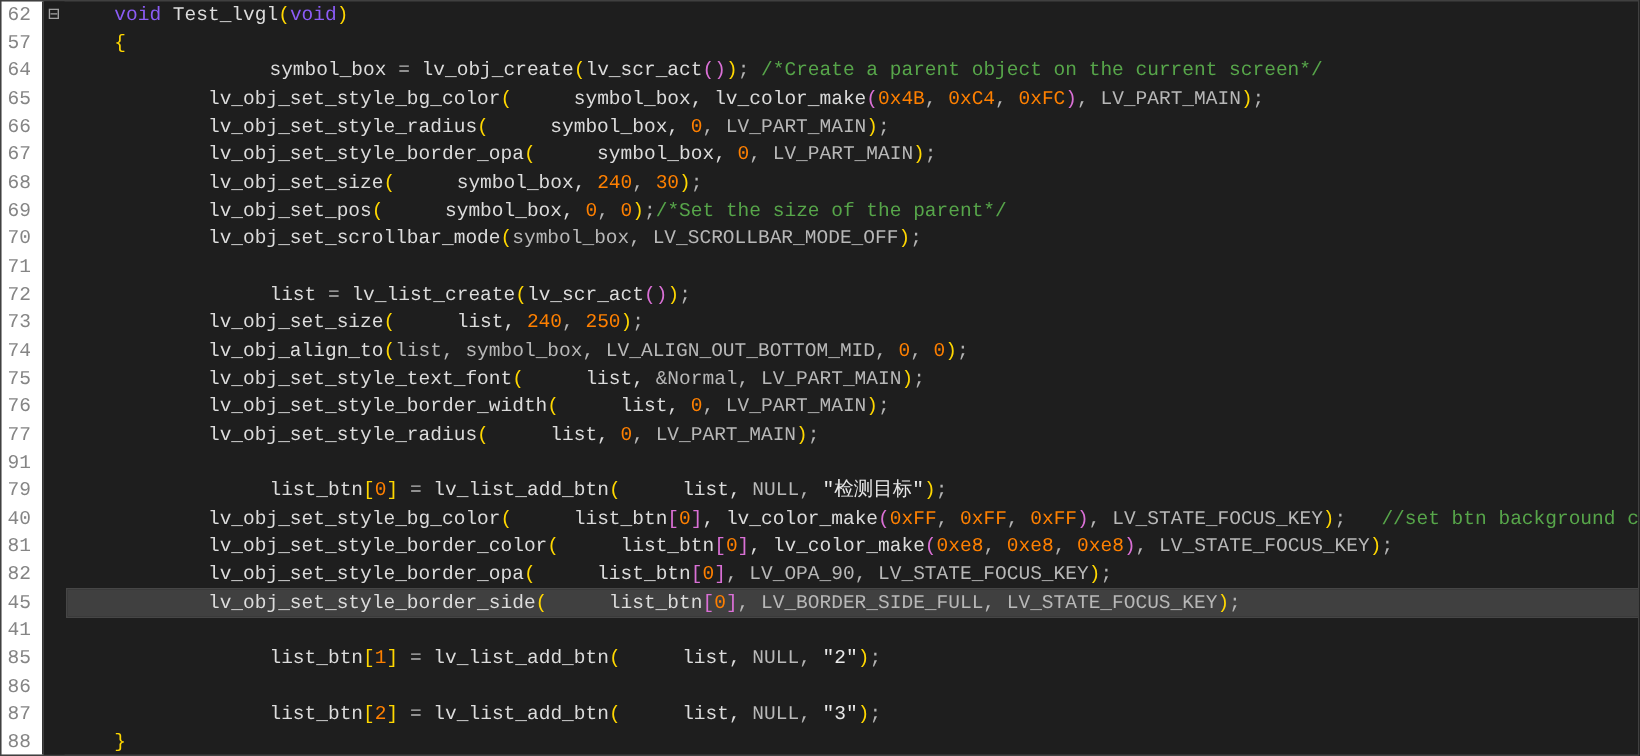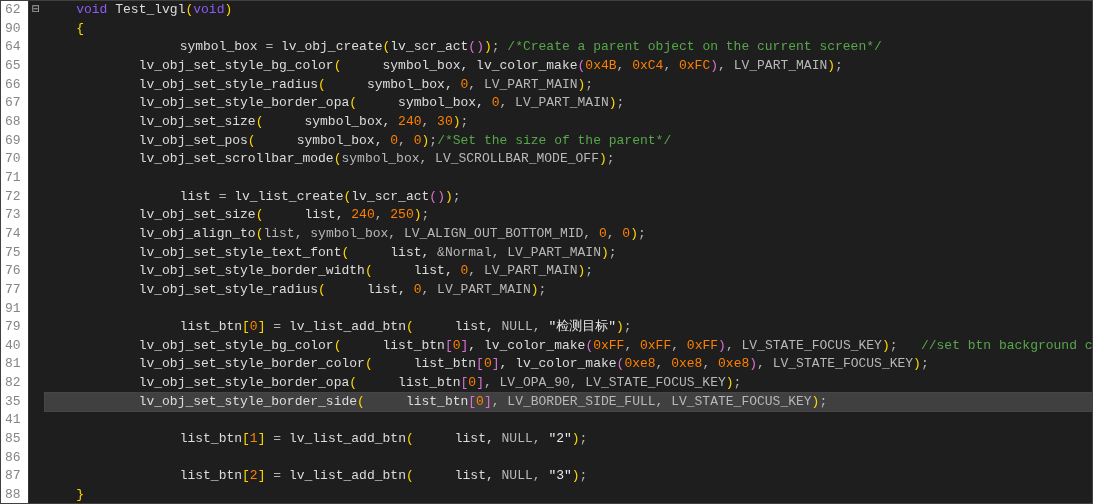--- a/index.html
+++ b/index.html
@@ -57,41 +57,41 @@
 .op   { color: #b4b4b4; }
 .p    { color: #ffd700; } 
 .p2   { color: #da70d6; } 
 </style>
 </head>
 <body>
 
 <div class="editor">
   <div class="gutter">
       <div class="line-gutter">62</div>
-      <div class="line-gutter">90</div>
+      <div class="line-gutter">57</div>
       <div class="line-gutter">64</div>
       <div class="line-gutter">65</div>
       <div class="line-gutter">66</div>
       <div class="line-gutter">67</div>
       <div class="line-gutter">68</div>
       <div class="line-gutter">69</div>
       <div class="line-gutter">70</div>
       <div class="line-gutter">71</div>
       <div class="line-gutter">72</div>
       <div class="line-gutter">73</div>
       <div class="line-gutter">74</div>
       <div class="line-gutter">75</div>
       <div class="line-gutter">76</div>
       <div class="line-gutter">77</div>
       <div class="line-gutter">91</div>
       <div class="line-gutter">79</div>
       <div class="line-gutter">40</div>
       <div class="line-gutter">81</div>
       <div class="line-gutter">82</div>
-      <div class="line-gutter">35</div>
+      <div class="line-gutter">45</div>
       <div class="line-gutter">41</div>
       <div class="line-gutter">85</div>
       <div class="line-gutter">86</div>
       <div class="line-gutter">87</div>
       <div class="line-gutter">88</div>
     </div>
   <div class="fold-col">
       <div class="line-gutter">⊟</div>
       <div class="line-gutter"></div>
       <div class="line-gutter"></div>

